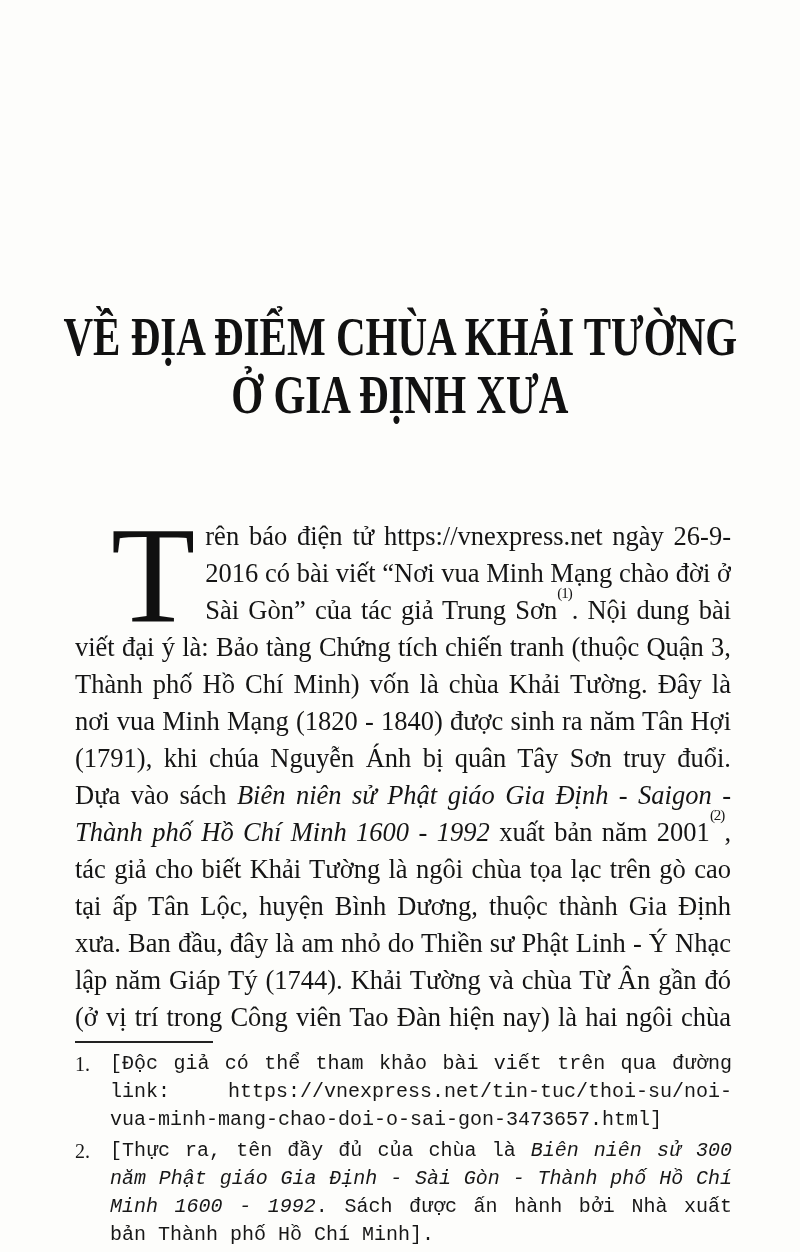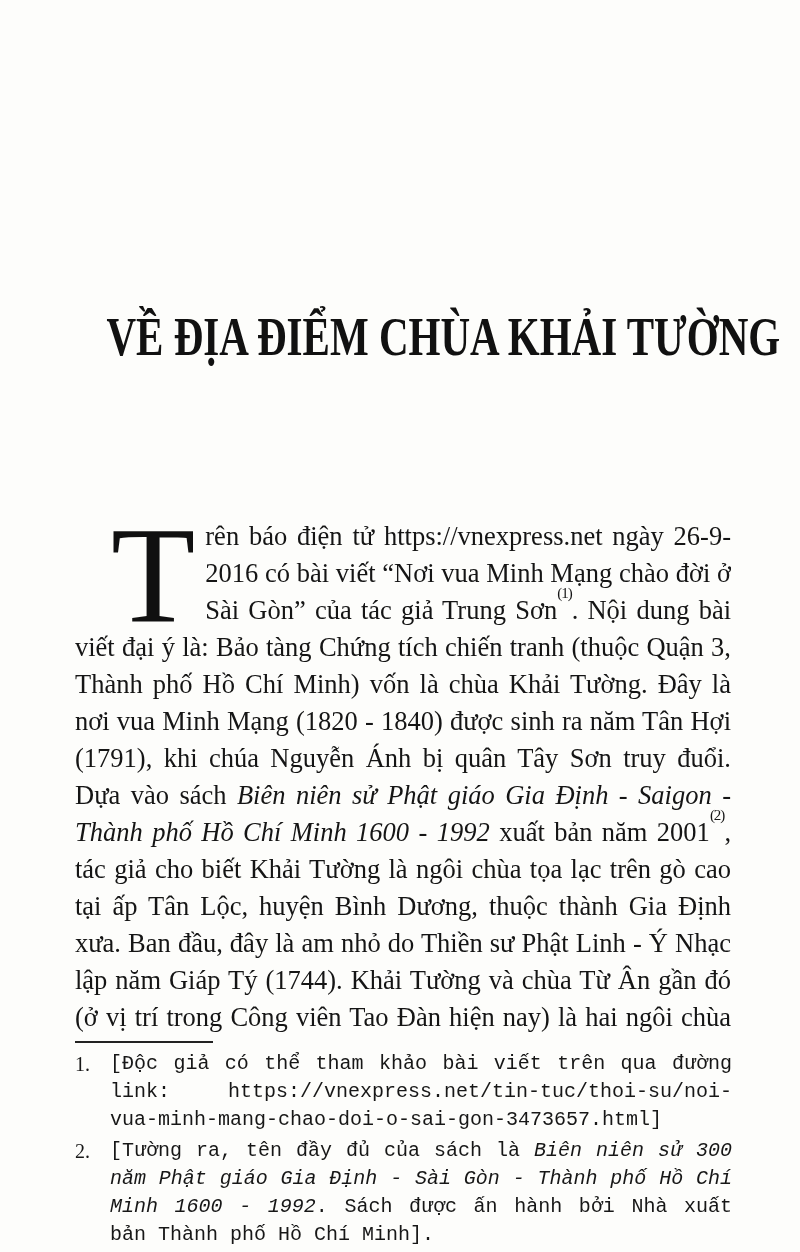--- a/index.html
+++ b/index.html
@@ -17,21 +17,21 @@
     overflow: hidden;
   }
 
   
   .chapter-title {
     position: absolute;
     top: 308px;
     left: 0;
     width: 100%;
     display: flex;
-    flex-direction: row;
+    flex-direction: column;
     align-items: center;
     text-align: center;
   }
   .title-line {
     display: block;
     white-space: nowrap;
     font-weight: bold;
     font-size: 54px;
     line-height: 58px;
     transform: scaleX(0.76);
@@ -131,18 +131,18 @@
   <div class="footnotes">
     <div class="fn-divider"></div>
 
     <div class="footnote">
       <span class="fn-num">1.</span>
       <span class="fn-body"><span>[Độc giả có thể tham khảo bài viết trên qua đường link: https://vnexpress.net/tin-tuc/thoi-su/noi-vua-minh-mang-chao-doi-o-sai-gon-3473657.html]</span></span>
     </div>
 
     <div class="footnote">
       <span class="fn-num">2.</span>
-      <span class="fn-body"><span>[Tường ra, tên đầy đủ của sách là </span><span class="italic">Biên niên sử 300 năm Phật giáo Gia Định - Sài Gòn - Thành phố Hồ Chí Minh 1600 - 1992</span><span>. Sách được ấn hành bởi Nhà xuất bản Thành phố Hồ Chí Minh].</span></span>
+      <span class="fn-body"><span>[Thực ra, tên đầy đủ của chùa là </span><span class="italic">Biên niên sử 300 năm Phật giáo Gia Định - Sài Gòn - Thành phố Hồ Chí Minh 1600 - 1992</span><span>. Sách được ấn hành bởi Nhà xuất bản Thành phố Hồ Chí Minh].</span></span>
     </div>
   </div>
 
 
 </div>
 
 </body></html>

